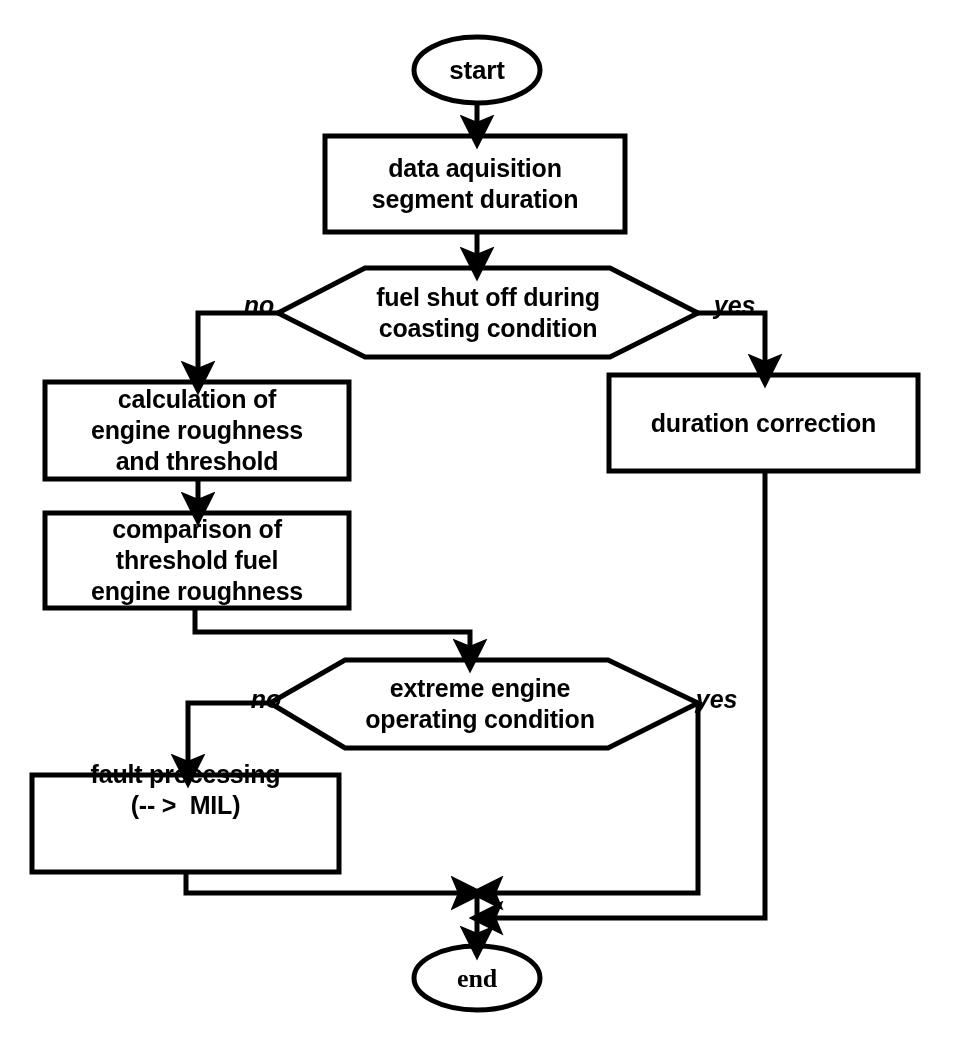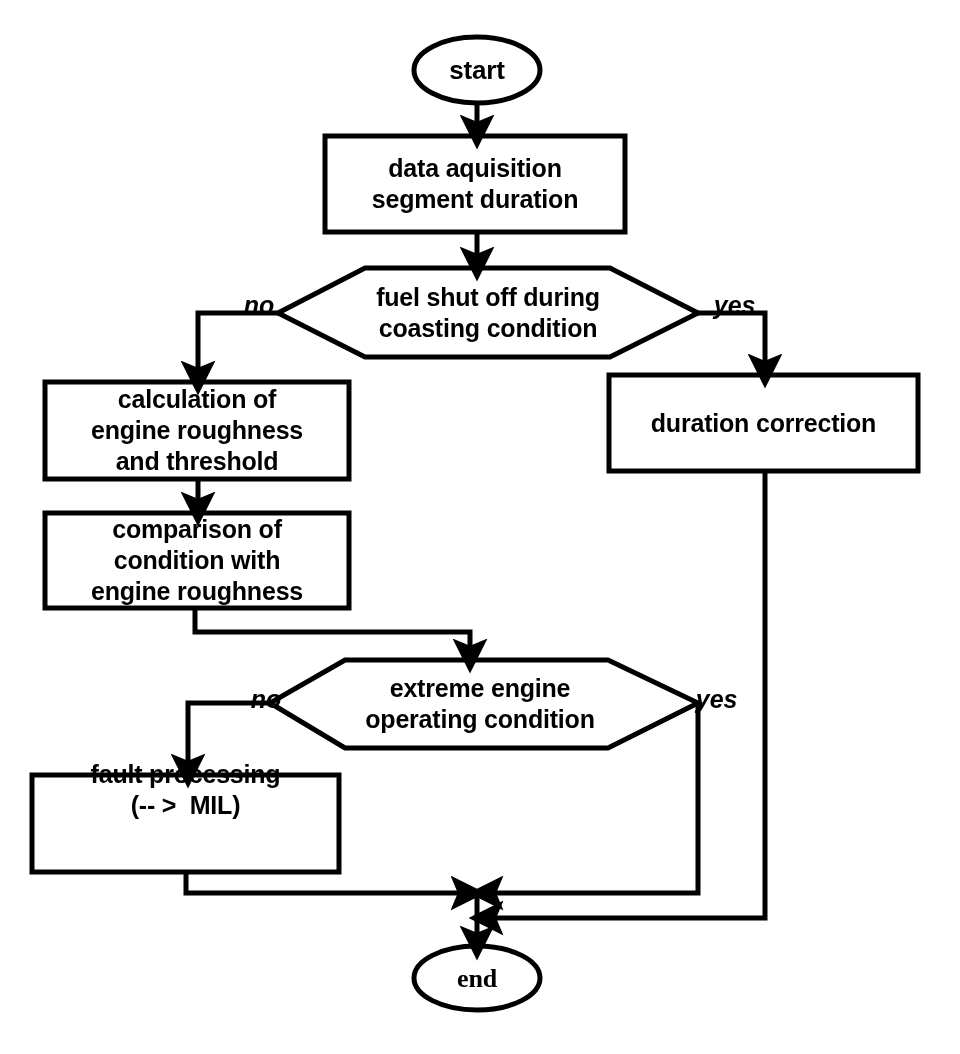--- a/index.html
+++ b/index.html
@@ -133,21 +133,21 @@
   </div>
 
   <div class="node-label" style="left:45px; top:382px; width:304px; height:97px;">
     <span>calculation of</span>
     <span>engine roughness</span>
     <span>and threshold</span>
   </div>
 
   <div class="node-label" style="left:45px; top:513px; width:304px; height:95px;">
     <span>comparison of</span>
-    <span>condition with</span>
+    <span>threshold fuel</span>
     <span>engine roughness</span>
   </div>
 
   <div class="node-label" style="left:609px; top:375px; width:309px; height:96px;">
     <span>duration correction</span>
   </div>
 
   <div class="node-label" style="left:280px; top:660px; width:400px; height:88px;">
     <span>extreme engine</span>
     <span>operating condition</span>

